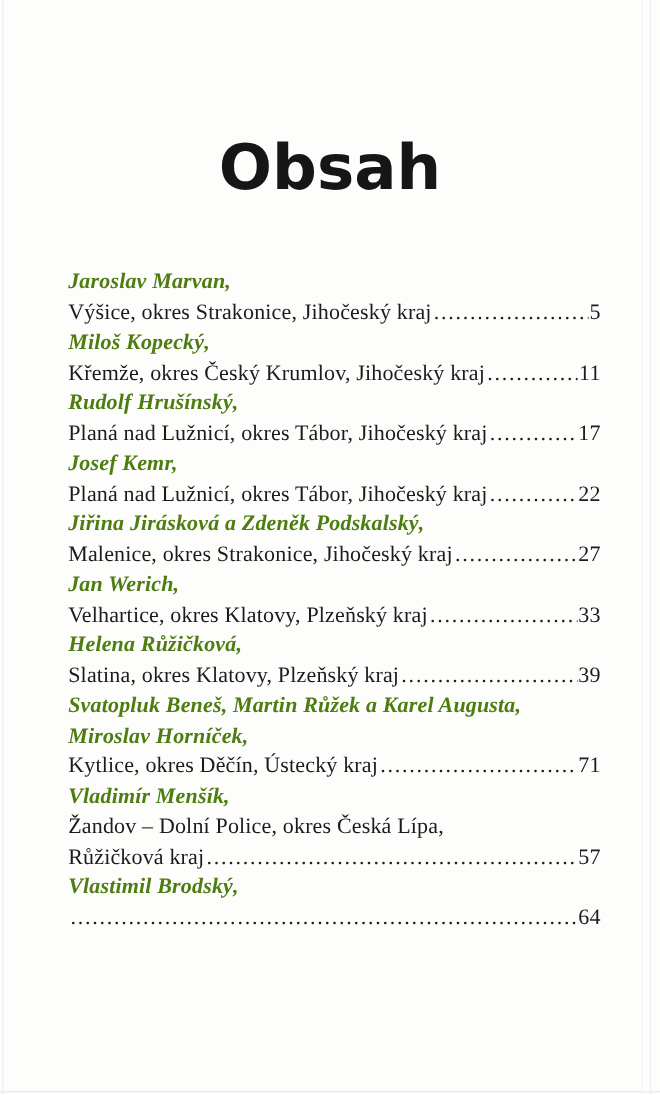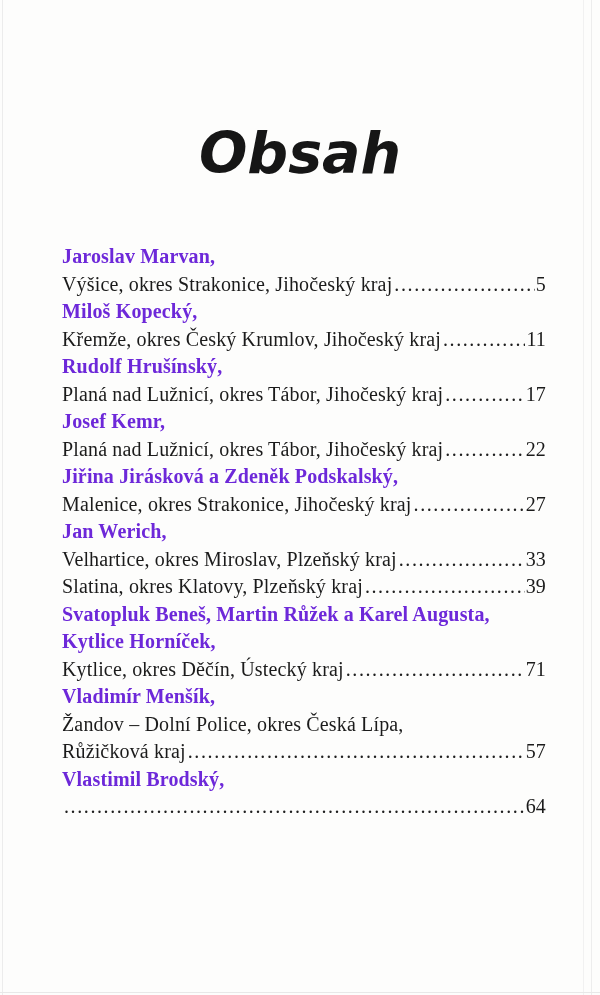--- a/index.html
+++ b/index.html
@@ -33,37 +33,37 @@
     top: 84px;
     left: 0;
     width: 100%;
     text-align: center;
     font-family: "DejaVu Sans", sans-serif;
     font-weight: bold;
     font-size: 57px;
     line-height: 1.1;
     letter-spacing: 0px;
     color: #161616;
-    font-style: italic;
   }
 
   .toc {
     position: absolute;
     top: 243px;
     left: 62px;
     width: 484px;
     font-size: 20px;
     line-height: 27.5px;
     letter-spacing: 0.15px;
   }
   .entry { margin: 0; }
   .entry-names {
     font-weight: bold;
     white-space: nowrap;
-    color: #6d28d9;
+    color: #4d7c0f;
+    font-style: italic;
   }
   .locrow {
     display: flex;
     align-items: flex-end;
   }
   .loc-text { white-space: nowrap; }
   .dots {
     flex: 1 1 auto;
     overflow: hidden;
     margin-left: 2px;
@@ -127,37 +127,38 @@
         <div class="entry-names">Jiřina Jirásková a Zdeněk Podskalský,</div>
         <div class="locrow">
           <span class="loc-text">Malenice, okres Strakonice, Jihočeský kraj</span>
           <span class="dots"></span>
           <span class="pagenum">27</span>
         </div>
       </div>
       <div class="entry">
         <div class="entry-names">Jan Werich,</div>
         <div class="locrow">
-          <span class="loc-text">Velhartice, okres Miroslav, Plzeňský kraj</span>
+          <span class="loc-text">Velhartice, okres Klatovy, Plzeňský kraj</span>
           <span class="dots"></span>
           <span class="pagenum">33</span>
         </div>
       </div>
       <div class="entry">
+        <div class="entry-names">Helena Růžičková,</div>
         <div class="locrow">
           <span class="loc-text">Slatina, okres Klatovy, Plzeňský kraj</span>
           <span class="dots"></span>
           <span class="pagenum">39</span>
         </div>
       </div>
       <div class="entry">
         <div class="entry-names">Svatopluk Beneš, Martin Růžek a Karel Augusta,</div>
       </div>
       <div class="entry">
-        <div class="entry-names">Kytlice Horníček,</div>
+        <div class="entry-names">Miroslav Horníček,</div>
         <div class="locrow">
           <span class="loc-text">Kytlice, okres Děčín, Ústecký kraj</span>
           <span class="dots"></span>
           <span class="pagenum">71</span>
         </div>
       </div>
       <div class="entry">
         <div class="entry-names">Vladimír Menšík,</div>
         <div class="locrow">
           <span class="loc-text">Žandov – Dolní Police, okres Česká Lípa,</span>

